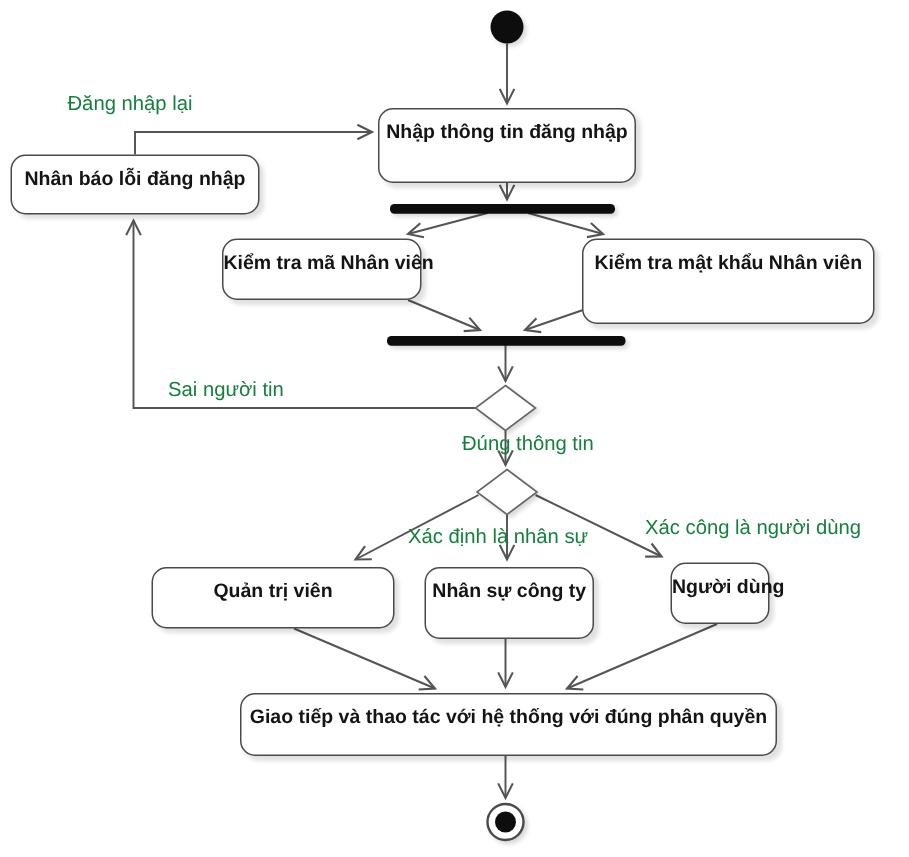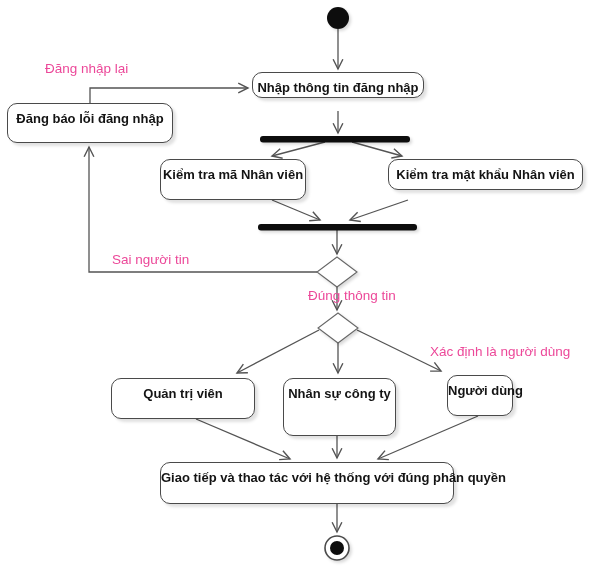--- a/index.html
+++ b/index.html
@@ -22,21 +22,21 @@
     font-size:13px;
     font-weight:bold;
     color:#141414;
     white-space:nowrap;
     box-shadow:3px 3px 3px rgba(0,0,0,0.12);
     line-height:1.1;
   }
   .edge-label{
     position:absolute;
     font-size:13.5px;
-    color:#ec4899;
+    color:#15803d;
     white-space:nowrap;
   }
   .shape-shadow{filter:drop-shadow(2.5px 2.5px 1.5px rgba(0,0,0,0.15));}
 </style>
 </head>
 <body>
 
 <div id="canvas">
 
   <svg id="edges" viewBox="0 0 606 571" xmlns="http://www.w3.org/2000/svg">
@@ -90,39 +90,40 @@
 
     <polygon points="337,257 357,272 337,287 317,272" fill="#ffffff" stroke="#666666" stroke-width="1.1" class="shape-shadow"></polygon>
     <polygon points="338,313 358,328 338,343 318,328" fill="#ffffff" stroke="#666666" stroke-width="1.1" class="shape-shadow"></polygon>
 
     <g class="shape-shadow">
       <circle cx="337" cy="548" r="12" fill="#ffffff" stroke="#4a4a4a" stroke-width="1.6"></circle>
       <circle cx="337" cy="548" r="7" fill="#0d0d0d"></circle>
     </g>
   </svg>
 
-  <div class="node" style="left:252px;top:72px;width:172px;height:26px">Nhập thông tin đăng nhập</div>
+  <div class="node" style="left:252px;top:72px;width:172px;height:50px">Nhập thông tin đăng nhập</div>
 
-  <div class="node" style="left:7px;top:103px;width:166px;height:40px">Đăng báo lỗi đăng nhập</div>
+  <div class="node" style="left:7px;top:103px;width:166px;height:40px">Nhân báo lỗi đăng nhập</div>
 
-  <div class="node" style="left:160px;top:159px;width:146px;height:41px">Kiểm tra mã Nhân viên</div>
+  <div class="node" style="left:148px;top:159px;width:133px;height:41px">Kiểm tra mã Nhân viên</div>
 
-  <div class="node" style="left:388px;top:159px;width:195px;height:31px">Kiểm tra mật khẩu Nhân viên</div>
+  <div class="node" style="left:388px;top:159px;width:195px;height:57px">Kiểm tra mật khẩu Nhân viên</div>
 
-  <div class="node" style="left:111px;top:378px;width:144px;height:41px">Quản trị viên</div>
+  <div class="node" style="left:101px;top:378px;width:162px;height:41px">Quản trị viên</div>
 
-  <div class="node" style="left:283px;top:378px;width:113px;height:58px">Nhân sự công ty</div>
+  <div class="node" style="left:283px;top:378px;width:113px;height:48px">Nhân sự công ty</div>
 
   <div class="node" style="left:447px;top:375px;width:66px;height:41px">Người dùng</div>
 
-  <div class="node" style="left:160px;top:462px;width:294px;height:42px">Giao tiếp và thao tác với hệ thống với đúng phân quyền</div>
+  <div class="node" style="left:160px;top:462px;width:358px;height:42px">Giao tiếp và thao tác với hệ thống với đúng phân quyền</div>
 
   <div class="edge-label" style="left:45px;top:61px">Đăng nhập lại</div>
 
   <div class="edge-label" style="left:112px;top:252px">Sai người tin</div>
 
   <div class="edge-label" style="left:308px;top:288px">Đúng thông tin</div>
 
 
+  <div class="edge-label" style="left:272px;top:350px">Xác định là nhân sự</div>
 
-  <div class="edge-label" style="left:430px;top:344px">Xác định là người dùng</div>
+  <div class="edge-label" style="left:430px;top:344px">Xác công là người dùng</div>
 
 </div>
 
 </body></html>

